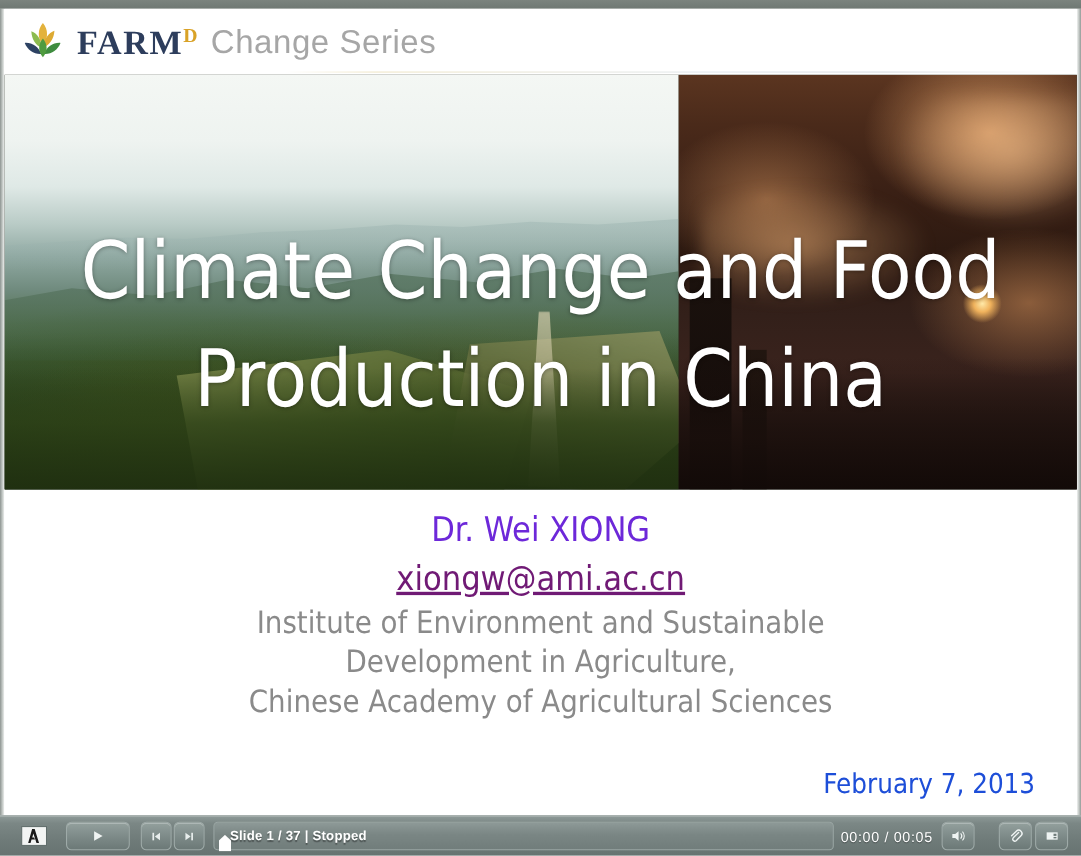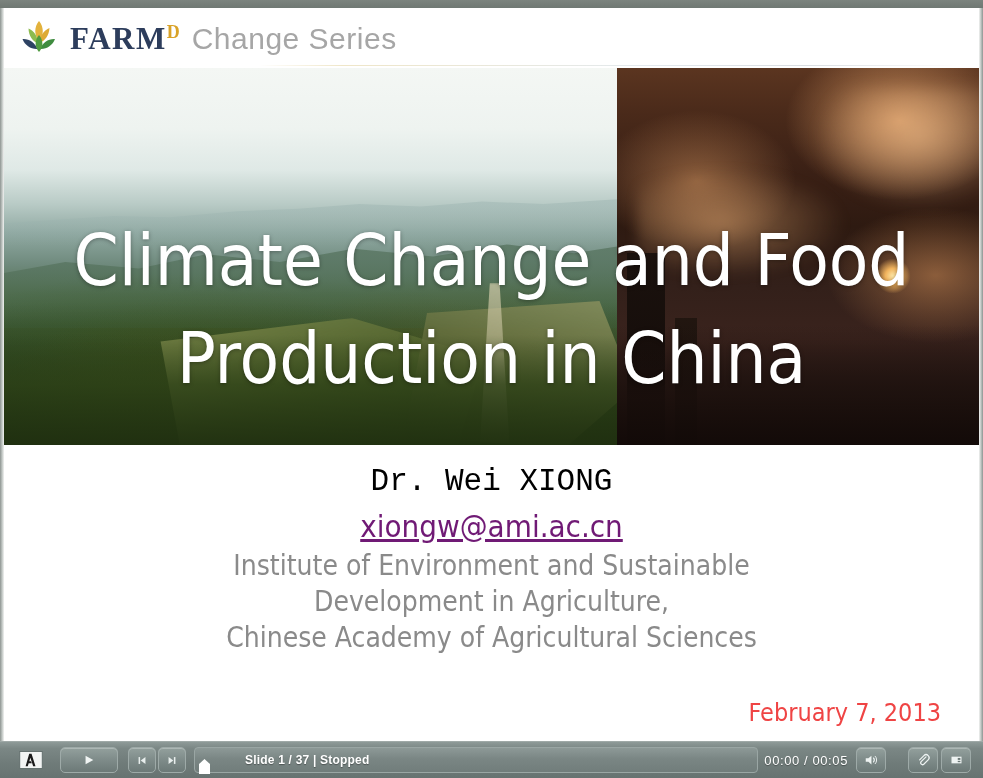--- a/index.html
+++ b/index.html
@@ -263,21 +263,21 @@
     position: absolute;
     left: 0; bottom: 0;
     width: 362px; height: 120px;
     background: linear-gradient(180deg, rgba(30,18,14,0) 0%, rgba(26,15,12,0.8) 60%, rgba(18,10,8,0.96) 100%);
   }
 
   
   #slide-title {
     position: absolute;
     left: 0;
-    top: 144px;
+    top: 130px;
     width: 975px;
     text-align: center;
     color: #ffffff;
     font-family: "DejaVu Sans Condensed", "Liberation Sans Narrow", "Liberation Sans", sans-serif;
     font-weight: 300;
     font-size: 72px;
     line-height: 1.36;
     letter-spacing: 0px;
     text-shadow: 0 1px 4px rgba(0,0,0,0.35);
     z-index: 5;
@@ -292,23 +292,22 @@
     left: 0;
     top: 452px;
     width: 975px;
     text-align: center;
     color: #8c8c8c;
     font-family: "DejaVu Sans Condensed", "Liberation Sans Narrow", "Liberation Sans", sans-serif;
     font-weight: 300;
   }
   #presenter-name {
     font-size: 31px;
-    color: #000000;
+    color: #6d28d9;
     line-height: 1.42;
-    font-family: Liberation Mono, monospace;
   }
   #presenter-email {
     display: inline-block;
     font-size: 31px;
     color: #701a75;
     text-decoration: underline;
     line-height: 1.42;
     cursor: pointer;
   }
   .affiliation-line {
@@ -317,21 +316,21 @@
     color: #8a8a8a;
     line-height: 1.28;
   }
   #slide-date {
     position: absolute;
     right: 38px;
     top: 690px;
     font-family: "DejaVu Sans Condensed", "Liberation Sans Narrow", "Liberation Sans", sans-serif;
     font-weight: 300;
     font-size: 25px;
-    color: #ef4444;
+    color: #1d4ed8;
   }
 
   
   #player-bar {
     position: absolute;
     left: 0;
     top: 741px;
     width: 983px;
     height: 37px;
     background: linear-gradient(180deg, #8e9a98 0%, #7b8785 18%, #6f7b79 60%, #677371 100%);
@@ -378,21 +377,20 @@
     position: relative;
     flex: 1 1 auto;
     height: 24px;
     margin: 0 6px 0 8px;
     background: linear-gradient(180deg,#8d9997 0%, #7a8684 45%, #717d7b 100%);
     border: 1px solid #9aa6a4;
     border-radius: 4px;
     display: flex;
     align-items: center;
     overflow: visible;
-    padding-left: 36px;
   }
   #seek-status {
     font-size: 12px;
     font-weight: bold;
     color: #ffffff;
     padding-left: 14px;
     white-space: nowrap;
     letter-spacing: 0.2px;
     text-shadow: 0 1px 1px rgba(0,0,0,0.35);
   }

